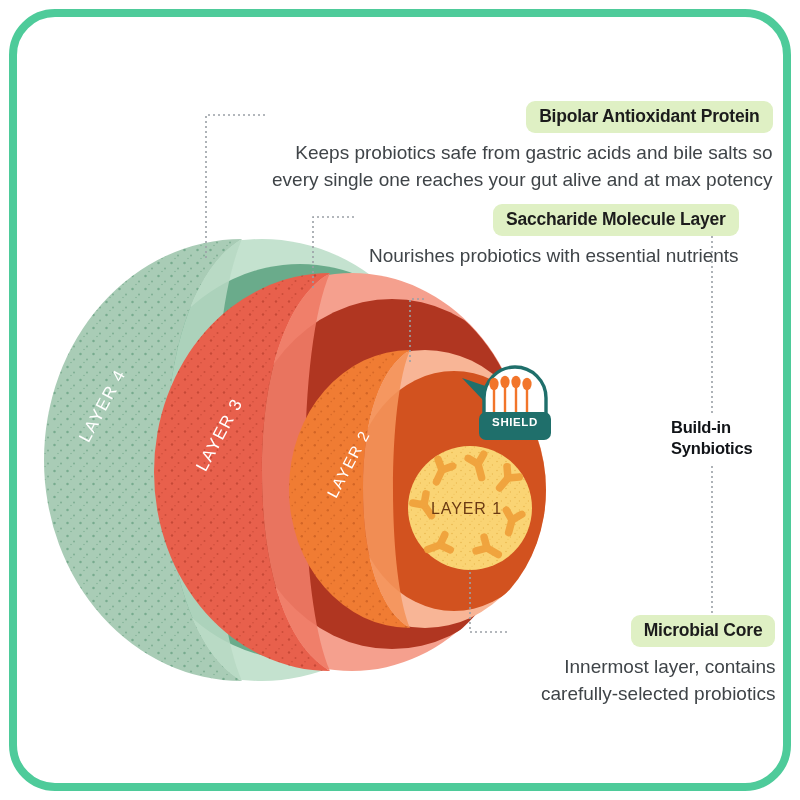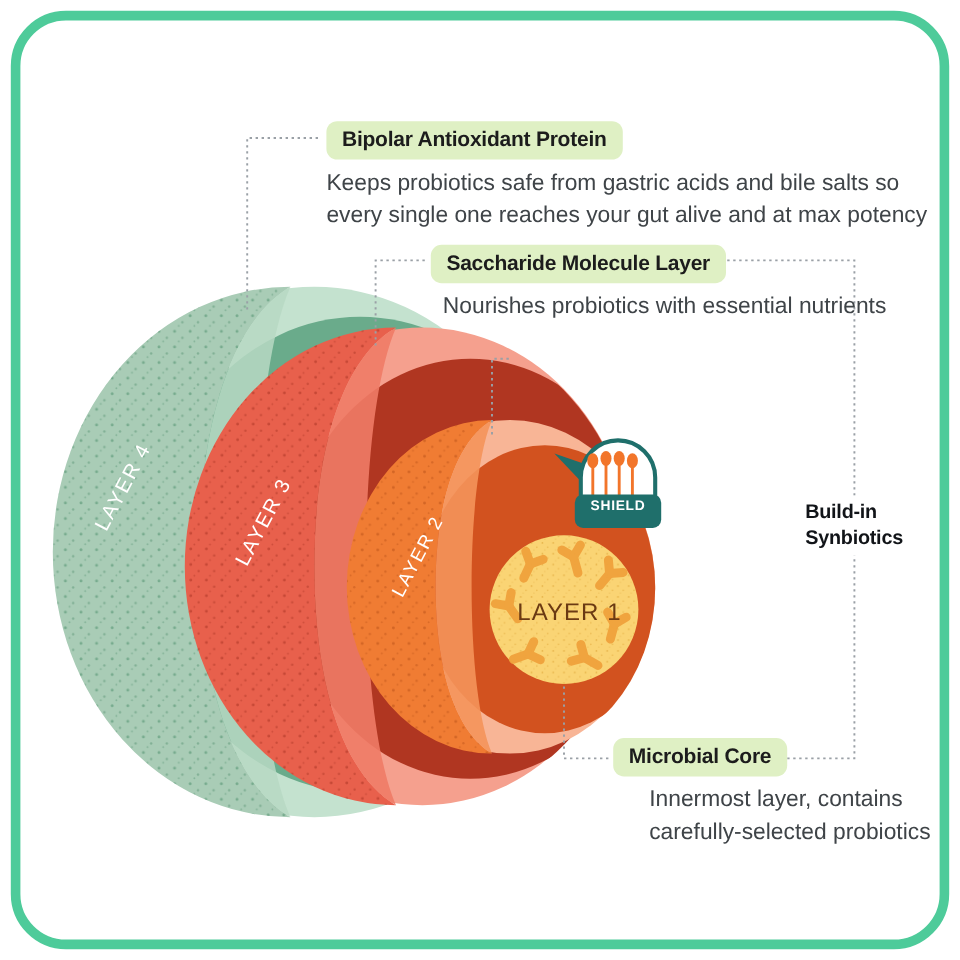--- a/index.html
+++ b/index.html
@@ -26,21 +26,21 @@
   }
 
   
   #diagram {
     position: absolute;
     left: 0; top: 0;
     width: 800px; height: 800px;
   }
 
   
-  .label-group { position: absolute; }
+  .label-group { position: absolute; text-align: right; }
 
   .pill {
     display: inline-block;
     background: #dff0c4;
     border-radius: 9px;
     padding: 5px 13px 7px 13px;
     font-size: 17.5px;
     font-weight: bold;
     color: #1c1c1c;
     letter-spacing: -0.2px;
@@ -97,21 +97,21 @@
     letter-spacing: 1.6px;
     white-space: nowrap;
     transform-origin: 50% 50%;
   }
   #cap4 { left: 63px;  top: 396px; transform: rotate(-62deg); }
   #cap3 { left: 180px; top: 425px; transform: rotate(-62deg); }
   #cap2 { left: 312px; top: 455px; transform: rotate(-62deg); font-size: 15.5px; }
   #cap1 {
     left: 431px; top: 500px;
     color: #6b3a13;
-    font-size: 20px;
+    font-size: 16px;
     letter-spacing: 0.9px;
     transform: none;
   }
 </style>
 </head>
 <body>
 
 <div id="stage">
 
   <svg id="diagram" viewBox="0 0 800 800">

